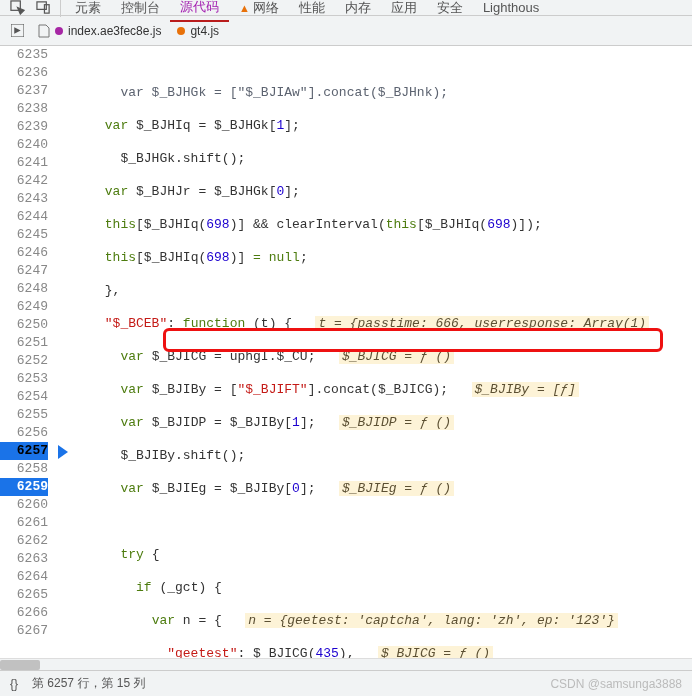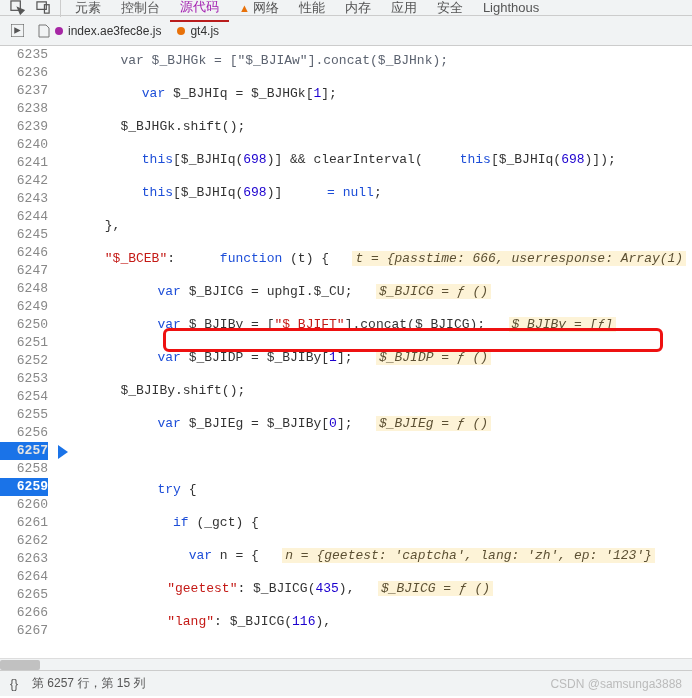--- a/index.html
+++ b/index.html
@@ -81,33 +81,33 @@
   .gutter {
     width: 58px;
     background:#fff;
     text-align:right;
     padding-right:10px;
     color:#888;
     user-select:none;
     flex-shrink:0;
   }
   .gutter .ln { height:18px; line-height:18px; }
-  .gutter .ln.sel { background:#1a73e8; color:#e5e5e5; font-weight:bold;}
+  .gutter .ln.sel { background:#1a73e8; color:#000000; font-weight:bold;}
   .gutter .ln.bp  { background:#1a73e8; color:#fff; font-weight:bold;}
   .code {
     flex:1;
     white-space: pre;
     overflow:hidden;
     position:relative;
   }
   .cl { height:18px; line-height:18px; }
-  .kw { color:#1d4ed8;margin-left:37px; }
+  .kw { color:#4d7c0f; }
   .str { color:#c41a16; }
   .num { color:#1c00cf; }
-  .mut { color:#5c6370; }
+  .mut { color:#5c6370;margin-top:32px; }
   .hint { background:#fdf3d7; color:#5c5033; padding:0 3px; font-style: italic;}
   .red-box {
     position:absolute;
     border:3px solid #e11;
     border-radius:6px;
     pointer-events:none;
   }
   .arrow {
     position:absolute;
     left:0;
@@ -220,20 +220,21 @@
     <div class="ln">6263</div>
       <div class="ln">6264</div>
       <div class="ln">6265</div>
       <div class="ln">6266</div>
     <div class="ln">6267</div>
   </div>
   <div class="code">
 <div class="cl mut" style="position:relative;top:-9px">        var $_BJHGk = ["$_BJIAw"].concat($_BJHnk);</div>
 <div class="cl" style="margin-top:-9px"><span>      </span><span class="kw">var</span><span> $_BJHIq = $_BJHGk[</span><span class="num">1</span><span>];</span></div>
 <div class="cl">        $_BJHGk.shift();</div>
+<div class="cl"><span>      </span><span class="kw">var</span><span> $_BJHJr = $_BJHGk[</span><span class="num">0</span><span>];</span></div>
 <div class="cl"><span>      </span><span class="kw">this</span><span>[$_BJHIq(</span><span class="num">698</span><span>)] &amp;&amp; clearInterval(</span><span class="kw">this</span><span>[$_BJHIq(</span><span class="num">698</span><span>)]);</span></div>
 <div class="cl"><span>      </span><span class="kw">this</span><span>[$_BJHIq(</span><span class="num">698</span><span>)]</span><span class="kw"> = null</span><span>;</span></div>
 <div class="cl">      },</div>
 <div class="cl"><span>      </span><span class="str">"$_BCEB"</span><span>: </span><span class="kw">function</span><span> (t) {   </span><span class="hint">t = {passtime: 666, userresponse: Array(1)</span></div>
 <div class="cl"><span>        </span><span class="kw">var</span><span> $_BJICG = uphgI.$_CU;   </span><span class="hint">$_BJICG = ƒ ()</span></div>
 <div class="cl"><span>        </span><span class="kw">var</span><span> $_BJIBy = [</span><span class="str">"$_BJIFT"</span><span>].concat($_BJICG);   </span><span class="hint">$_BJIBy = [ƒ]</span></div>
 <div class="cl"><span>        </span><span class="kw">var</span><span> $_BJIDP = $_BJIBy[</span><span class="num">1</span><span>];   </span><span class="hint">$_BJIDP = ƒ ()</span></div>
 <div class="cl">        $_BJIBy.shift();</div>
 <div class="cl"><span>        </span><span class="kw">var</span><span> $_BJIEg = $_BJIBy[</span><span class="num">0</span><span>];   </span><span class="hint">$_BJIEg = ƒ ()</span></div>
 <div class="cl"></div>

